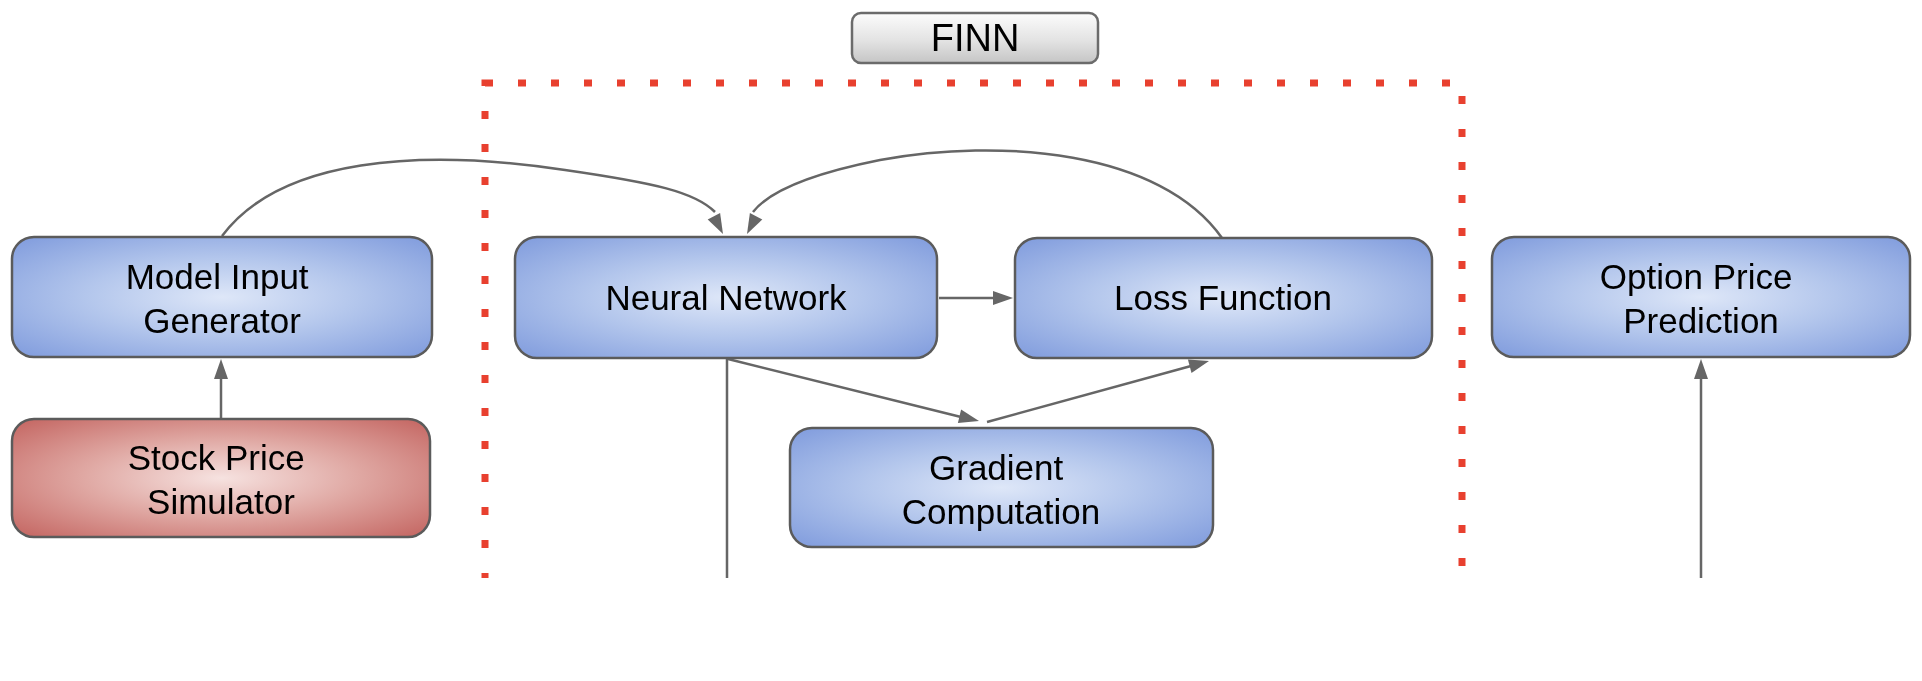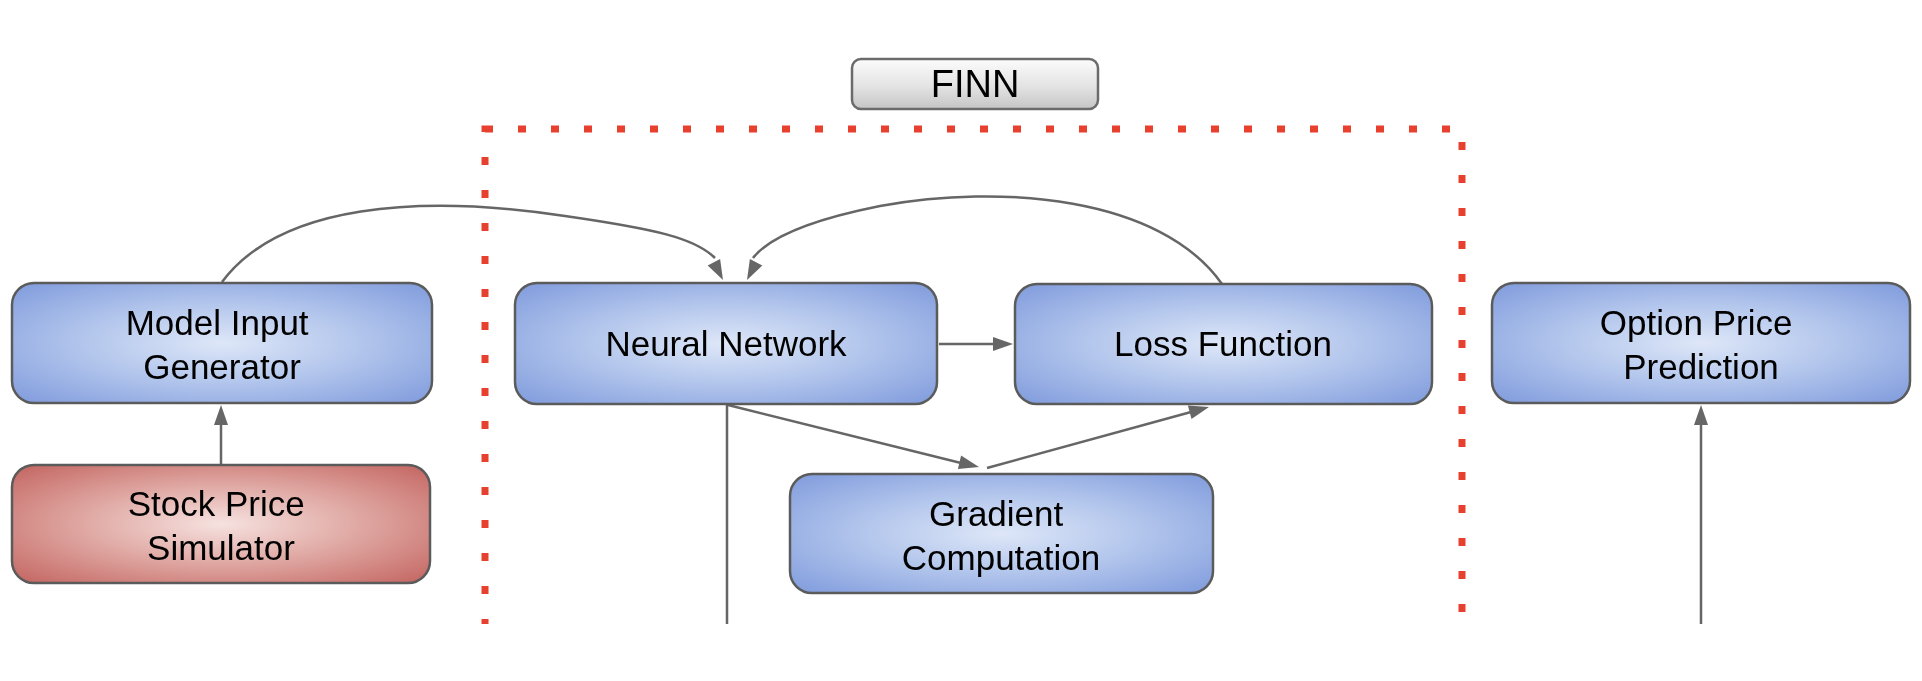--- a/index.html
+++ b/index.html
@@ -7,21 +7,20 @@
     padding: 0;
     background: #ffffff;
     font-family: "Liberation Sans", sans-serif;
   }
   .stage {
     position: relative;
     width: 1922px;
     height: 578px;
     background: #ffffff;
     overflow: hidden;
-    margin-top: 46px;
   }
   svg { display: block; }
   text {
     font-family: "Liberation Sans", sans-serif;
     fill: #000000;
   }
   .node-label { font-size: 35px; }
   .finn-label { font-size: 38px; }
 </style>
 </head>

